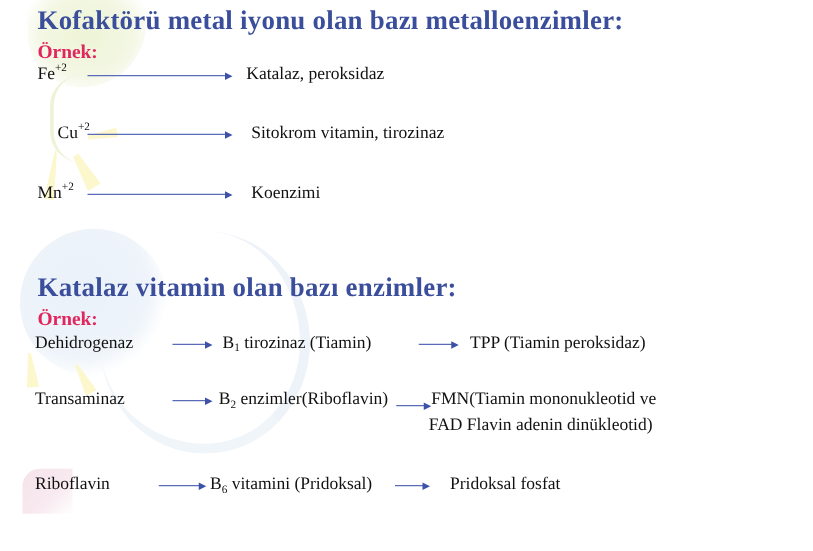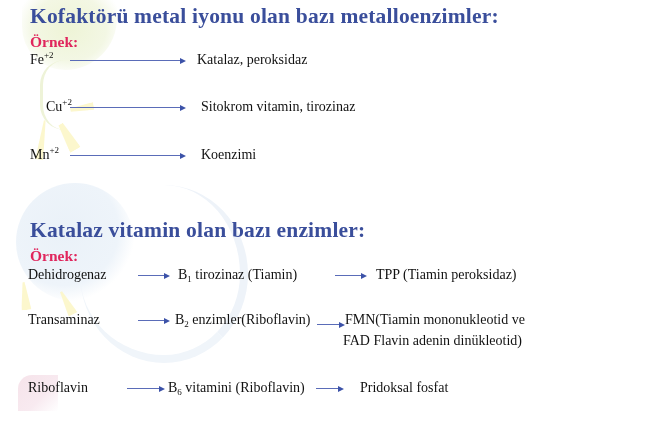--- a/index.html
+++ b/index.html
@@ -137,19 +137,19 @@
 <div class="row" style="top:333px;left:343px">
   <span style="left:0">FAD  Flavin adenin dinükleotid)</span>
 </div>
 
 <div class="row" style="top:380px">
   <span style="left:-2px">Riboflavin</span>
   <span class="arrow" style="left:97px;width:38px">
       <span class="line"></span>
       <span class="head"></span>
     </span>
-  <span style="left:138px"><span>B</span><sub>6</sub><span> vitamini (Riboflavin)</span></span>
+  <span style="left:138px"><span>B</span><sub>6</sub><span> vitamini (Pridoksal)</span></span>
   <span class="arrow" style="left:286px;width:28px">
       <span class="line"></span>
       <span class="head"></span>
     </span>
   <span style="left:330px">Pridoksal fosfat</span>
 </div>
 
 </body></html>

